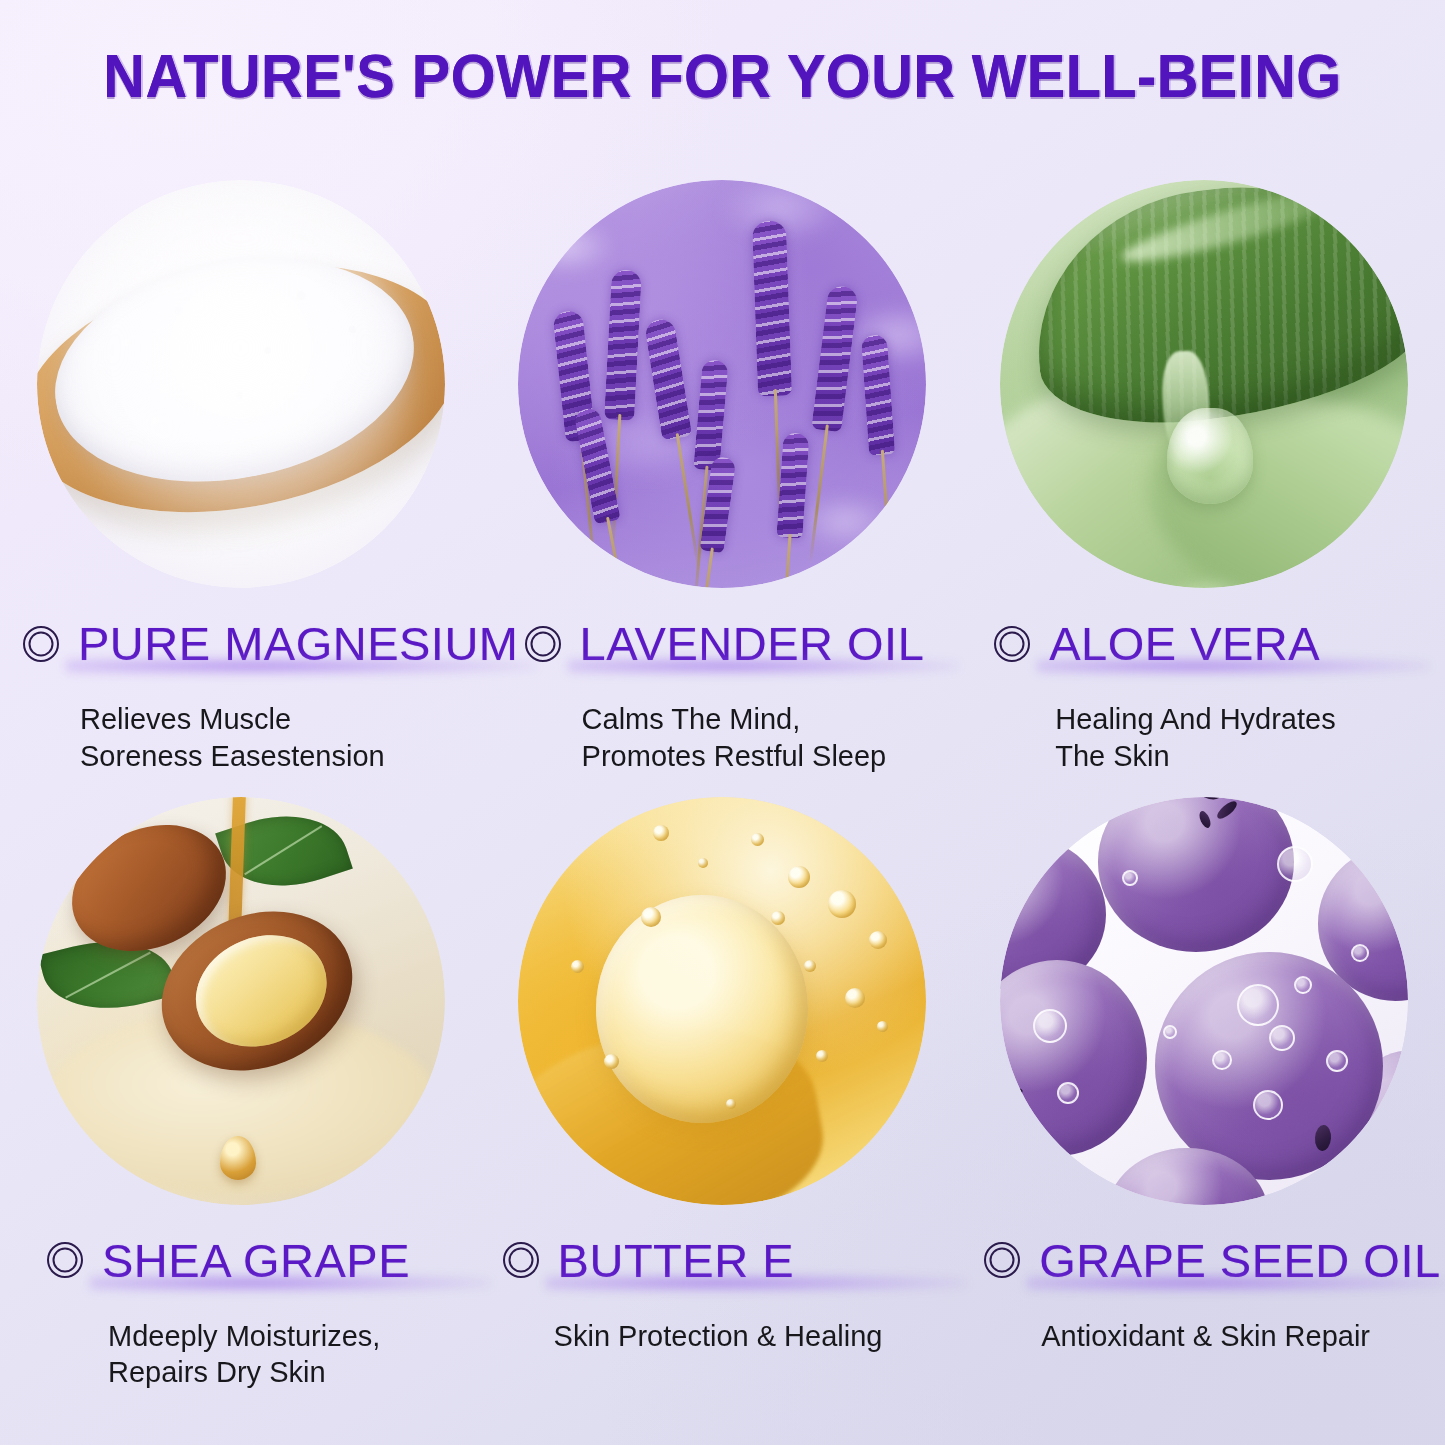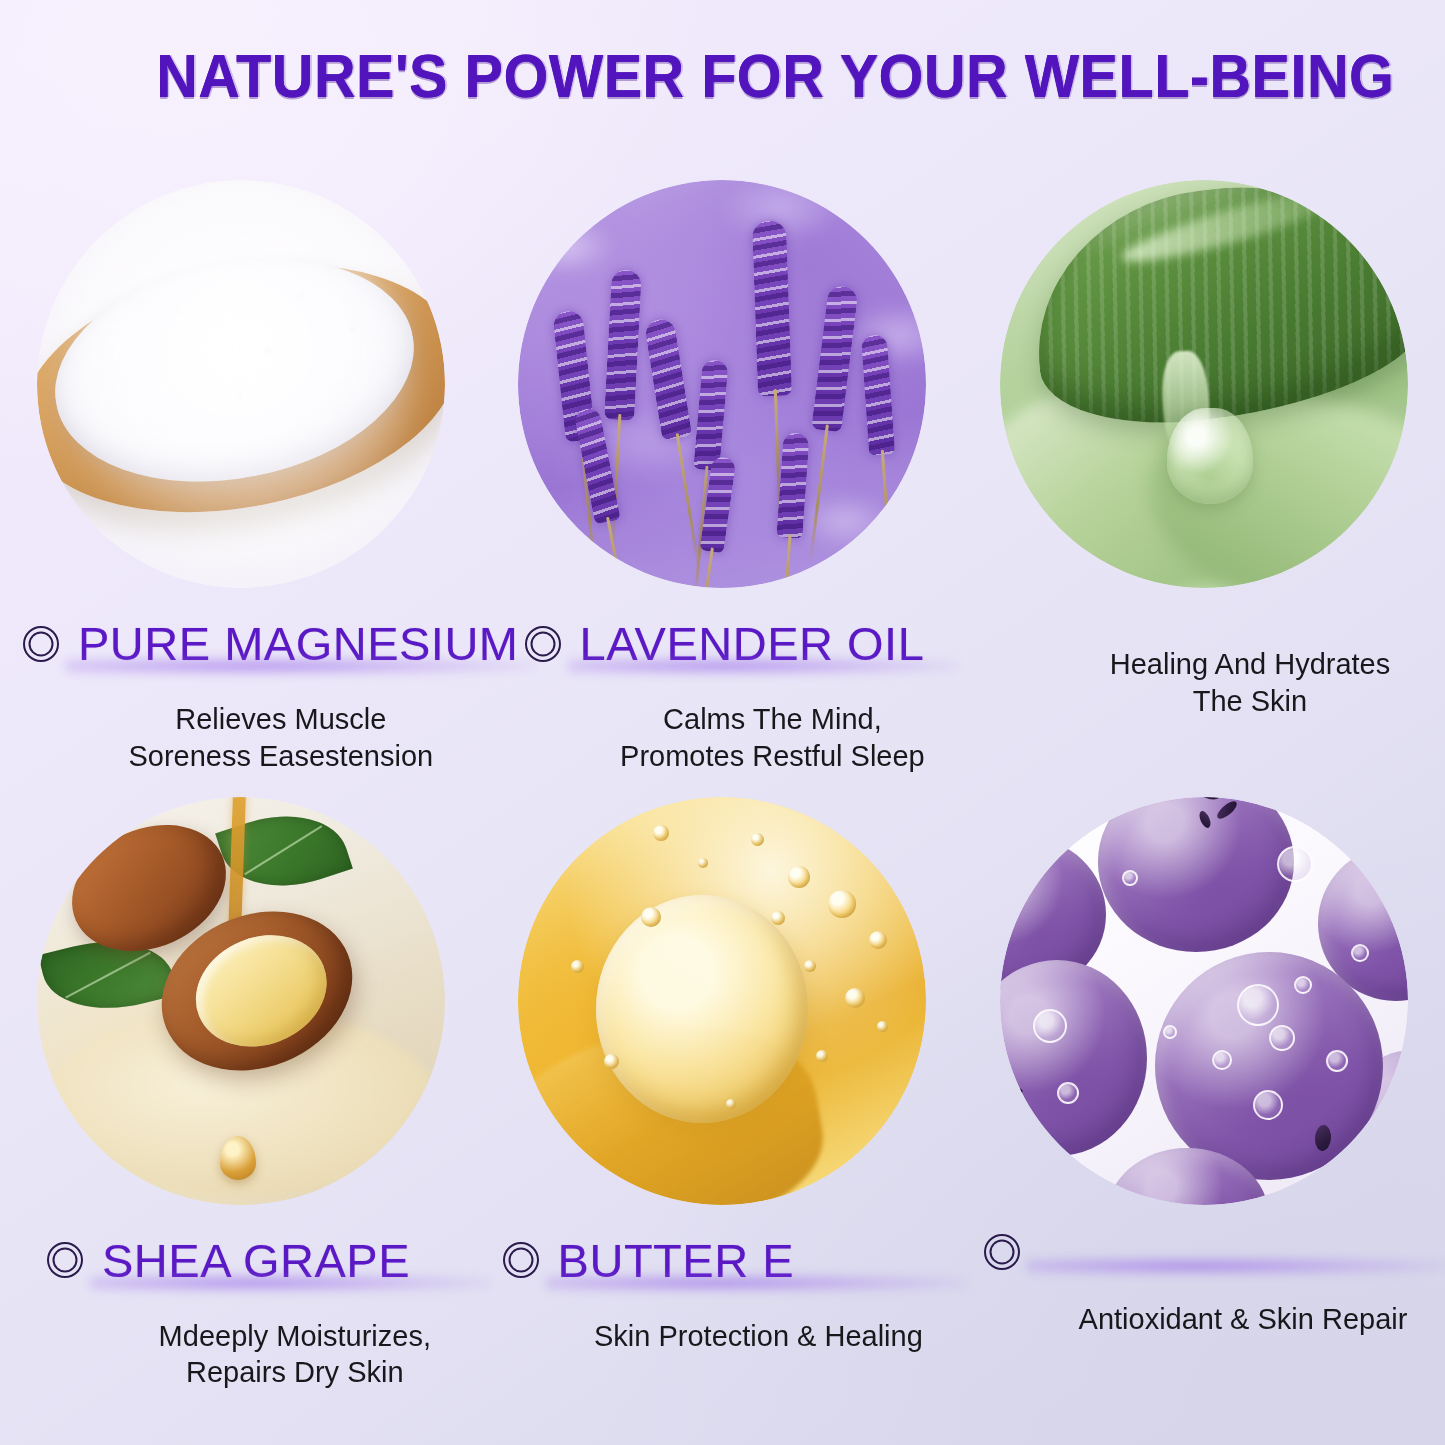--- a/index.html
+++ b/index.html
@@ -24,21 +24,21 @@
     width: 1445px;
     height: 1445px;
   }
 
   
   .title-bar {
     position: absolute;
     top: 40px;
     left: 0;
     width: 1445px;
-    text-align: right;
+    text-align: center;
   }
   .title {
     font-family: "Liberation Sans", sans-serif;
     font-weight: bold;
     font-size: 62px;
     letter-spacing: 0.5px;
     color: #5214bd;
     transform: scaleX(0.93);
     transform-origin: center;
     white-space: nowrap;
@@ -47,21 +47,20 @@
     -webkit-background-clip: text;
     background-clip: text;
   }
 
   
   .grid {
     position: absolute;
     top: 180px;
     left: 0;
     width: 1445px;
-    text-align: center;
   }
   .row {
     display: flex;
     width: 1445px;
   }
   .cell {
     position: relative;
     width: 481.6px;
     display: flex;
     flex-direction: column;
@@ -552,20 +551,28 @@
             <div class="aloe-bg-leaf"></div>
             <div class="aloe-bg-leaf2"></div>
             <div class="aloe-leaf">
               <div class="aloe-leaf-hl"></div>
             </div>
             <div class="aloe-drip"></div>
             <div class="aloe-drop"></div>
           </div>
         </div>
         <div class="label-block">
+          <div class="heading-row">
+            <svg class="bullet-icon" viewBox="0 0 38 38">
+              <circle cx="19" cy="19" r="17" fill="none" stroke="#2b1b4d" stroke-width="2"></circle>
+              <circle cx="19" cy="19" r="11.5" fill="none" stroke="#2b1b4d" stroke-width="2"></circle>
+            </svg>
+            <span class="heading-text">ALOE VERA</span>
+            <span class="glow"></span>
+          </div>
           <div class="desc">Healing And Hydrates
 The Skin</div>
         </div>
       </div>
 
     </div>
 
     <div class="row row-bottom">
 
       <div class="cell c3">
@@ -666,20 +673,21 @@
             <div class="gbub gb11"></div>
             <div class="gbub gb12"></div>
           </div>
         </div>
         <div class="label-block">
           <div class="heading-row">
             <svg class="bullet-icon" viewBox="0 0 38 38">
               <circle cx="19" cy="19" r="17" fill="none" stroke="#2b1b4d" stroke-width="2"></circle>
               <circle cx="19" cy="19" r="11.5" fill="none" stroke="#2b1b4d" stroke-width="2"></circle>
             </svg>
+            <span class="heading-text">GRAPE SEED OIL</span>
             <span class="glow"></span>
           </div>
           <div class="desc">Antioxidant &amp; Skin Repair</div>
         </div>
       </div>
 
     </div>
 
   </div>
 </div>

